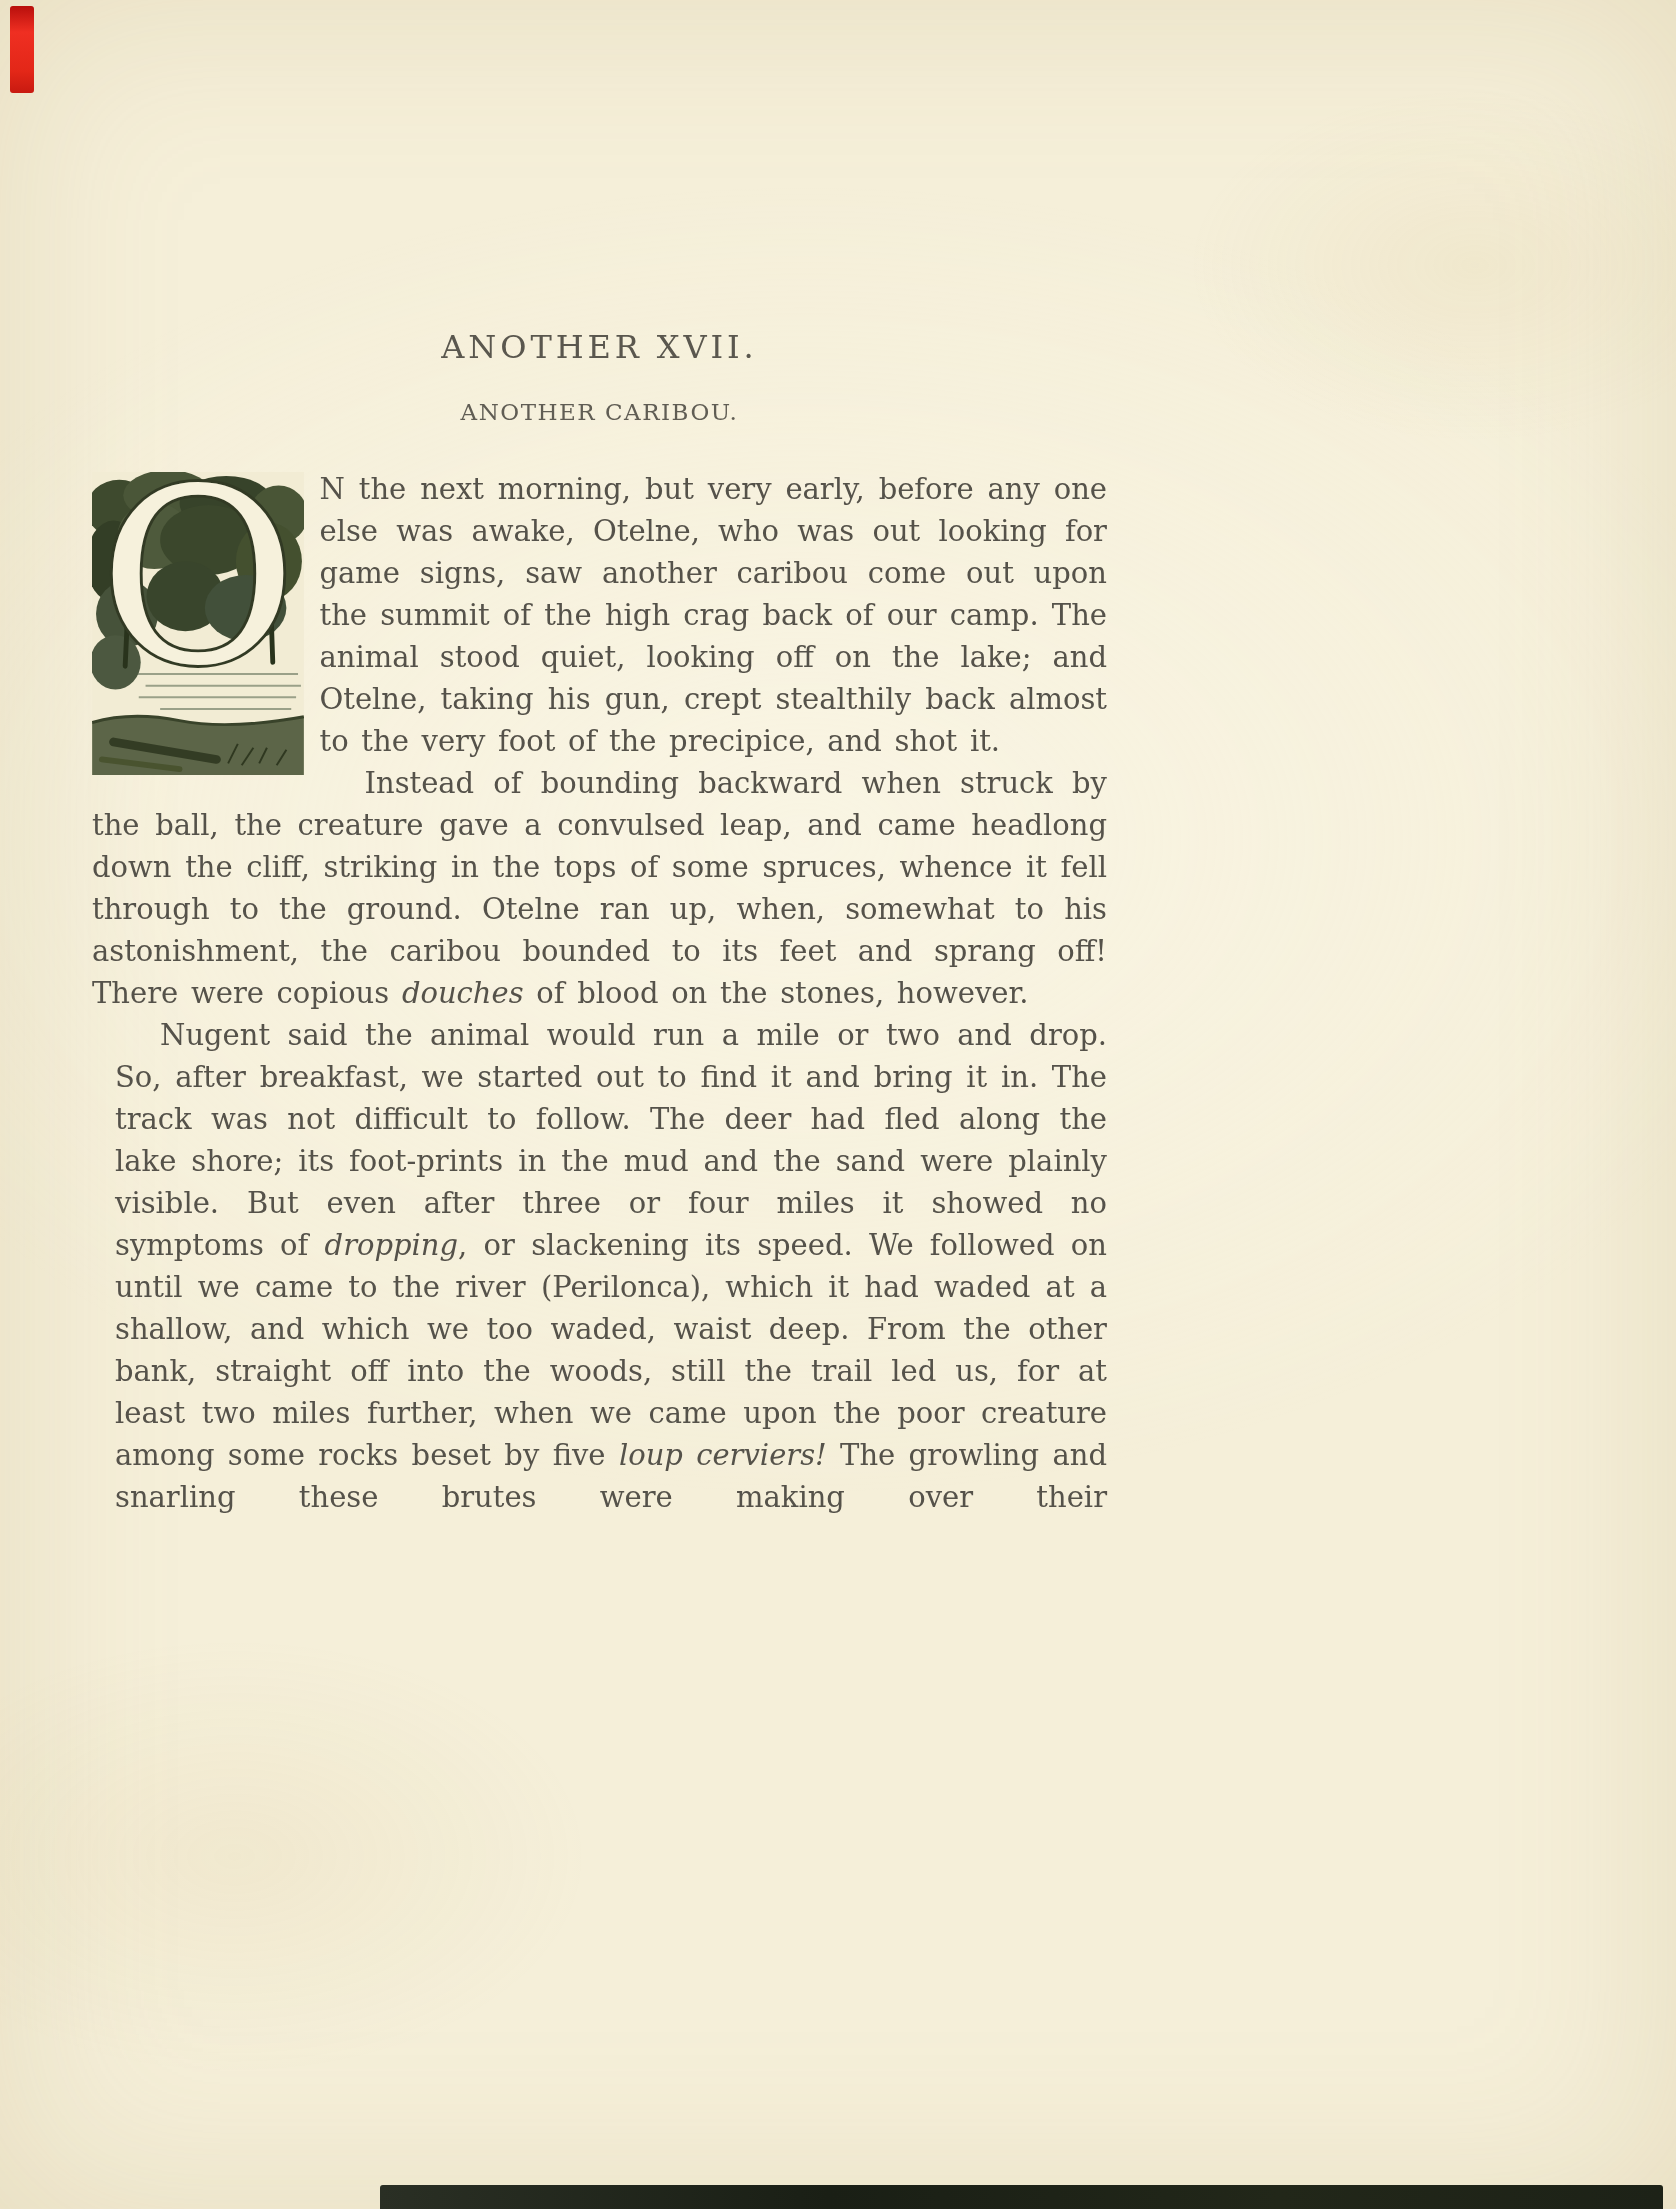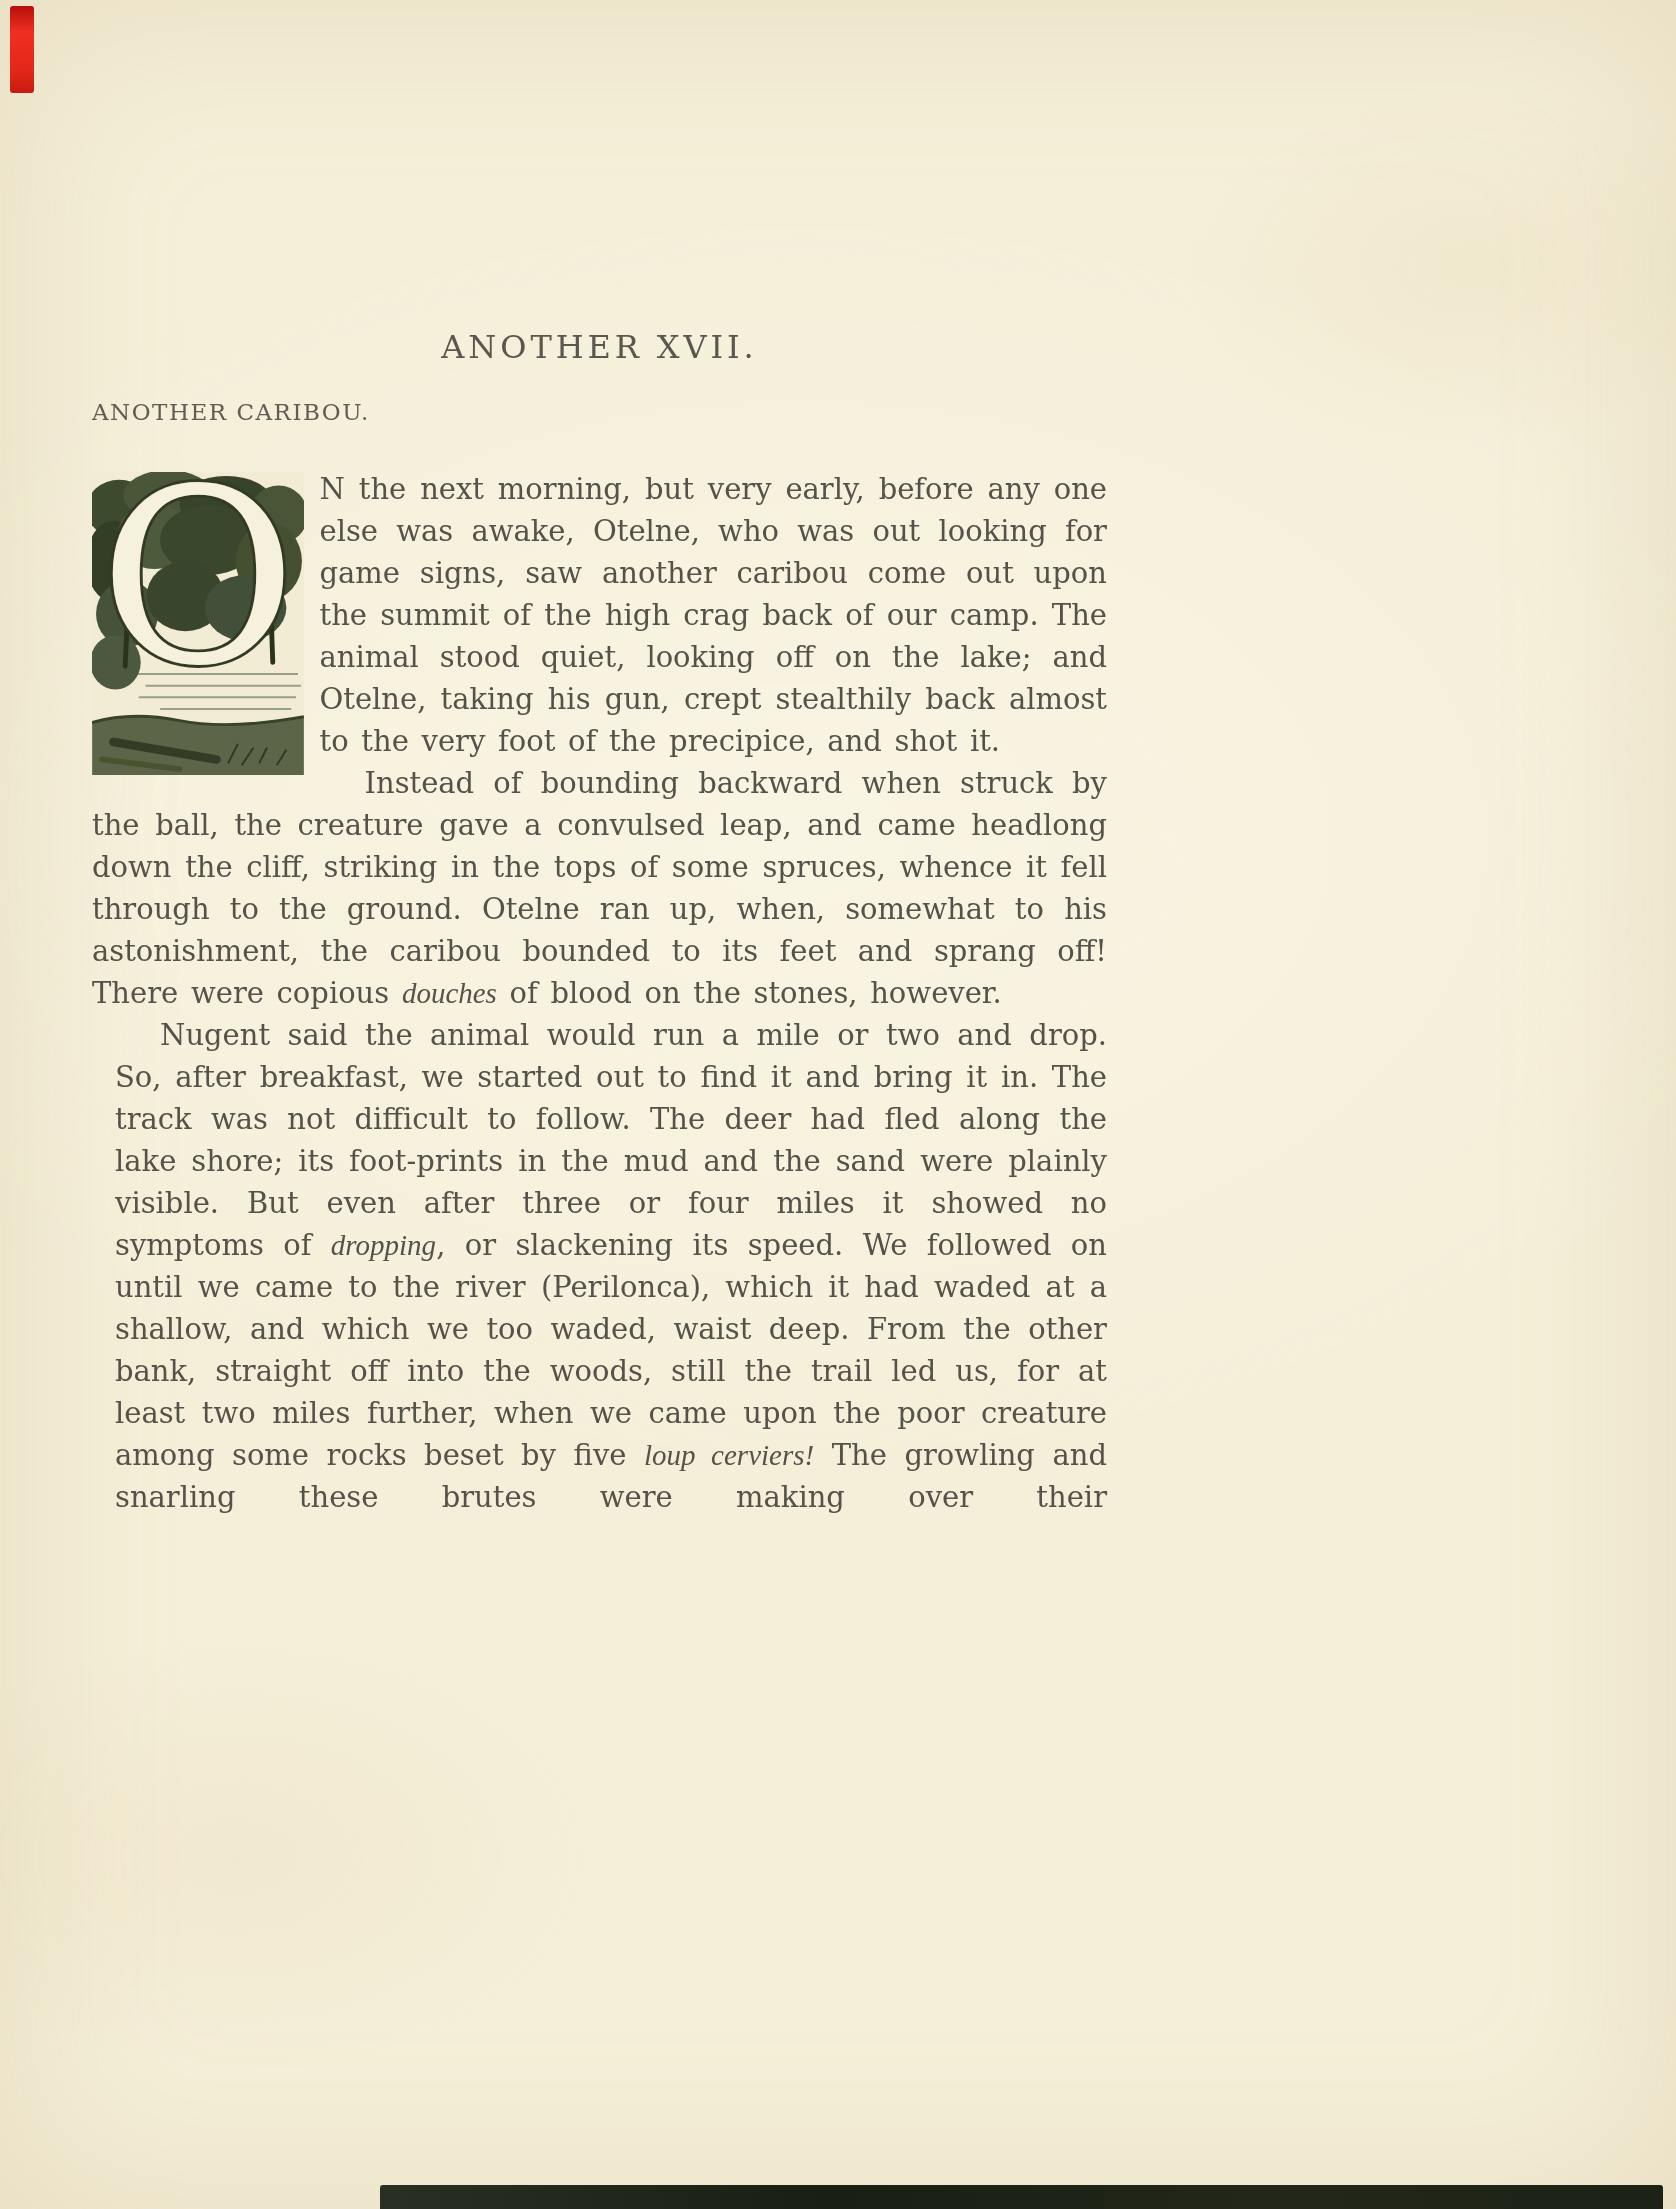--- a/index.html
+++ b/index.html
@@ -41,34 +41,33 @@
     letter-spacing: 3.9px;
     color: #5a574e;
   }
   .chapter-subtitle {
     margin-top: 29px;
     display: flex; justify-content: center; gap: 41px;
     font-size: 23px; line-height: 33px;
     letter-spacing: 1.5px;
     color: #605d54;
     white-space: nowrap;
-    flex-direction: column;
   }
   .body-text {
     margin-top: 39px;
     font-size: 29px;
     line-height: 42px;
     text-align: justify;
     word-spacing: 0.12em;
     color: #55524a;
   }
   .body-text p { margin: 0; }
   .body-text p.indent { text-indent: 45px; }
   .body-text p.justify-last { text-align-last: justify; margin-left: 23px; }
-  .italic { font-style: italic; font-family: Liberation Serif, serif; }
+  .italic { font-style: italic; }
   .drop-cap-figure {
     float: left;
     width: 212px; height: 303px;
     margin: 3.9px 15.5px 5.8px 0;
   }
   .drop-cap-figure svg { display: block; width: 100%; height: 100%; }
 </style>
 </head>
 <body>
 

